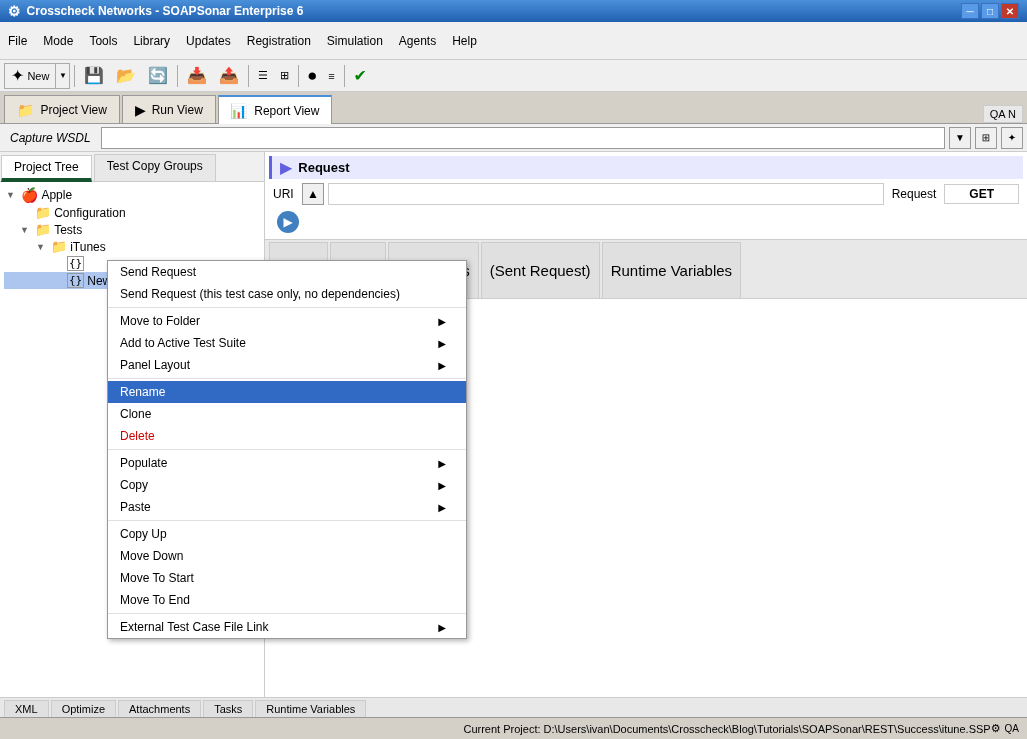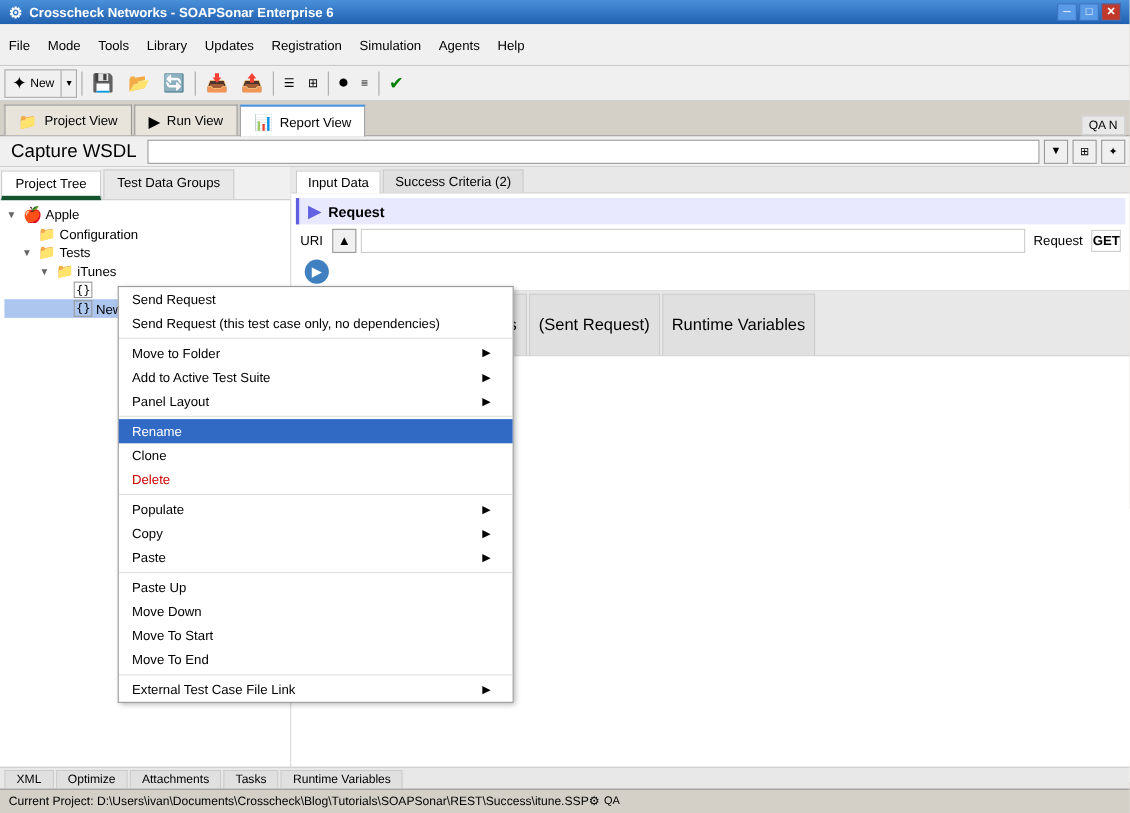--- a/index.html
+++ b/index.html
@@ -288,20 +288,21 @@
       height: 22px;
       display: flex;
       align-items: center;
       padding: 0 8px;
       border-top: 1px solid #999;
       font-size: 11px;
       position: absolute;
       bottom: 0;
       left: 0;
       right: 0;
+      justify-content: flex-end;
     }
     .status-right { display: flex; align-items: center; gap: 4px; }
 
     
     .app-bottom-tabs {
       display: flex;
       background: #e8e8e8;
       border-top: 1px solid #ccc;
       padding: 2px 4px 0;
       position: absolute;
@@ -423,33 +424,33 @@
     </div>
     <div class="view-tab active">
       <span style="font-size:14px;">📊</span>
       <span>Report View</span>
     </div>
     <div style="flex:1;"></div>
     <div class="qa-badge">QA N</div>
   </div>
 
   <div class="capture-bar">
-    <span style="font-size:17px; padding: 0 6px;">Capture WSDL</span>
+    <span style="font-size:12px; padding: 0 6px; font-style: italic;">Capture WSDL</span>
     <input class="capture-input" type="text" value="" style="">
     <button class="capture-btn">▼</button>
     <button class="capture-btn">⊞</button>
     <button class="capture-btn">✦</button>
   </div>
 
   <div class="content-wrapper">
 
     <div class="left-panel">
       <div class="panel-tabs">
         <div class="panel-tab active">Project Tree</div>
-        <div class="panel-tab">Test Data Groups</div>
+        <div class="panel-tab">Test Copy Groups</div>
       </div>
       <div class="tree-area">
 
         <div class="tree-item">
           <span class="tree-expand">▼</span>
           <span style="font-size:14px;">🍎</span>
           <span class="tree-label">Apple</span>
         </div>
 
         <div class="tree-item indent1">
@@ -478,36 +479,32 @@
 
         <div class="tree-item indent3 context-selected">
           <span class="tree-expand"> </span>
           <span style="font-size:11px; font-family:monospace; border:1px solid #999; padding:0 1px;">{}</span>
           <span class="tree-label">New</span>
         </div>
       </div>
     </div>
 
     <div class="right-panel">
-      <div class="right-tabs">
-        <div class="right-tab active">Input Data</div>
-        <div class="right-tab">Success Criteria (2)</div>
-      </div>
 
       <div class="request-panel">
         <div style="background: #e8e8ff; border-left: 3px solid #6060e0; padding: 2px 8px; display:flex; align-items:center; gap:6px;">
           <span style="color:#6060e0; font-size:16px;">▶</span>
           <span style="font-weight:bold; font-size:13px;">Request</span>
         </div>
         <div class="request-url-row">
           <span style="font-size:12px; min-width:25px;">URI</span>
           <div class="uri-arrow-btn">▲</div>
           <input style="flex: 1 1 0%; height: 22px; border: 1px solid rgb(204, 204, 204);" type="text" value="">
           <span style="font-size:12px; padding:0 4px;">Request</span>
-          <span style="font-size:12px; font-weight:bold; padding:2px 0; border:1px solid #ccc;">GET</span>
+          <span style="font-size:12px; font-weight:bold; padding:2px 24px; border:1px solid #ccc;">GET</span>
         </div>
         <div style="padding: 2px 8px;">
           <div style="width:22px; height:22px; background:#4080c0; border-radius:50%; display:flex; align-items:center; justify-content:center;">
             <span style="color:white; font-size:12px;">▶</span>
           </div>
         </div>
       </div>
 
       <div class="bottom-area">
         <div class="bottom-tabs">
@@ -560,21 +557,21 @@
     <div class="ctx-item">
       <span>Copy</span>
       <span class="ctx-arrow">▶</span>
     </div>
     <div class="ctx-item">
       <span>Paste</span>
       <span class="ctx-arrow">▶</span>
     </div>
     <div class="ctx-separator"></div>
     <div class="ctx-item">
-      <span>Paste Up</span>
+      <span>Copy Up</span>
     </div>
     <div class="ctx-item">
       <span>Move Down</span>
     </div>
     <div class="ctx-item">
       <span>Move To Start</span>
     </div>
     <div class="ctx-item">
       <span>Move To End</span>
     </div>

